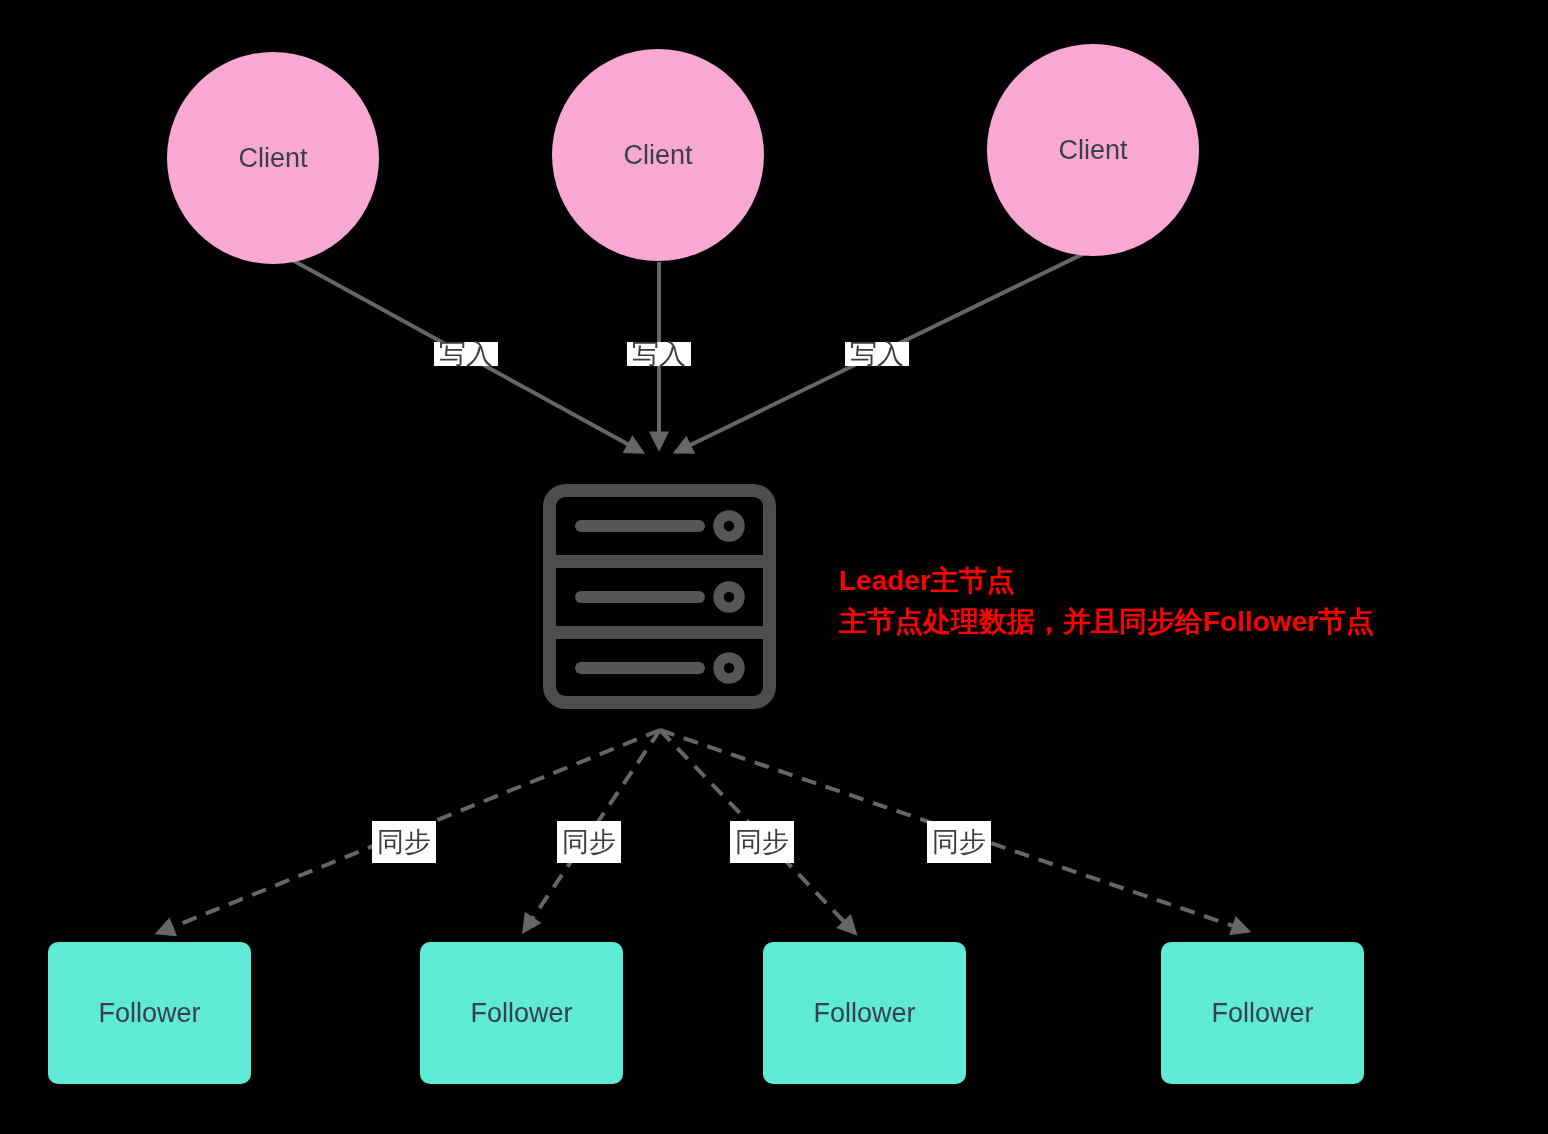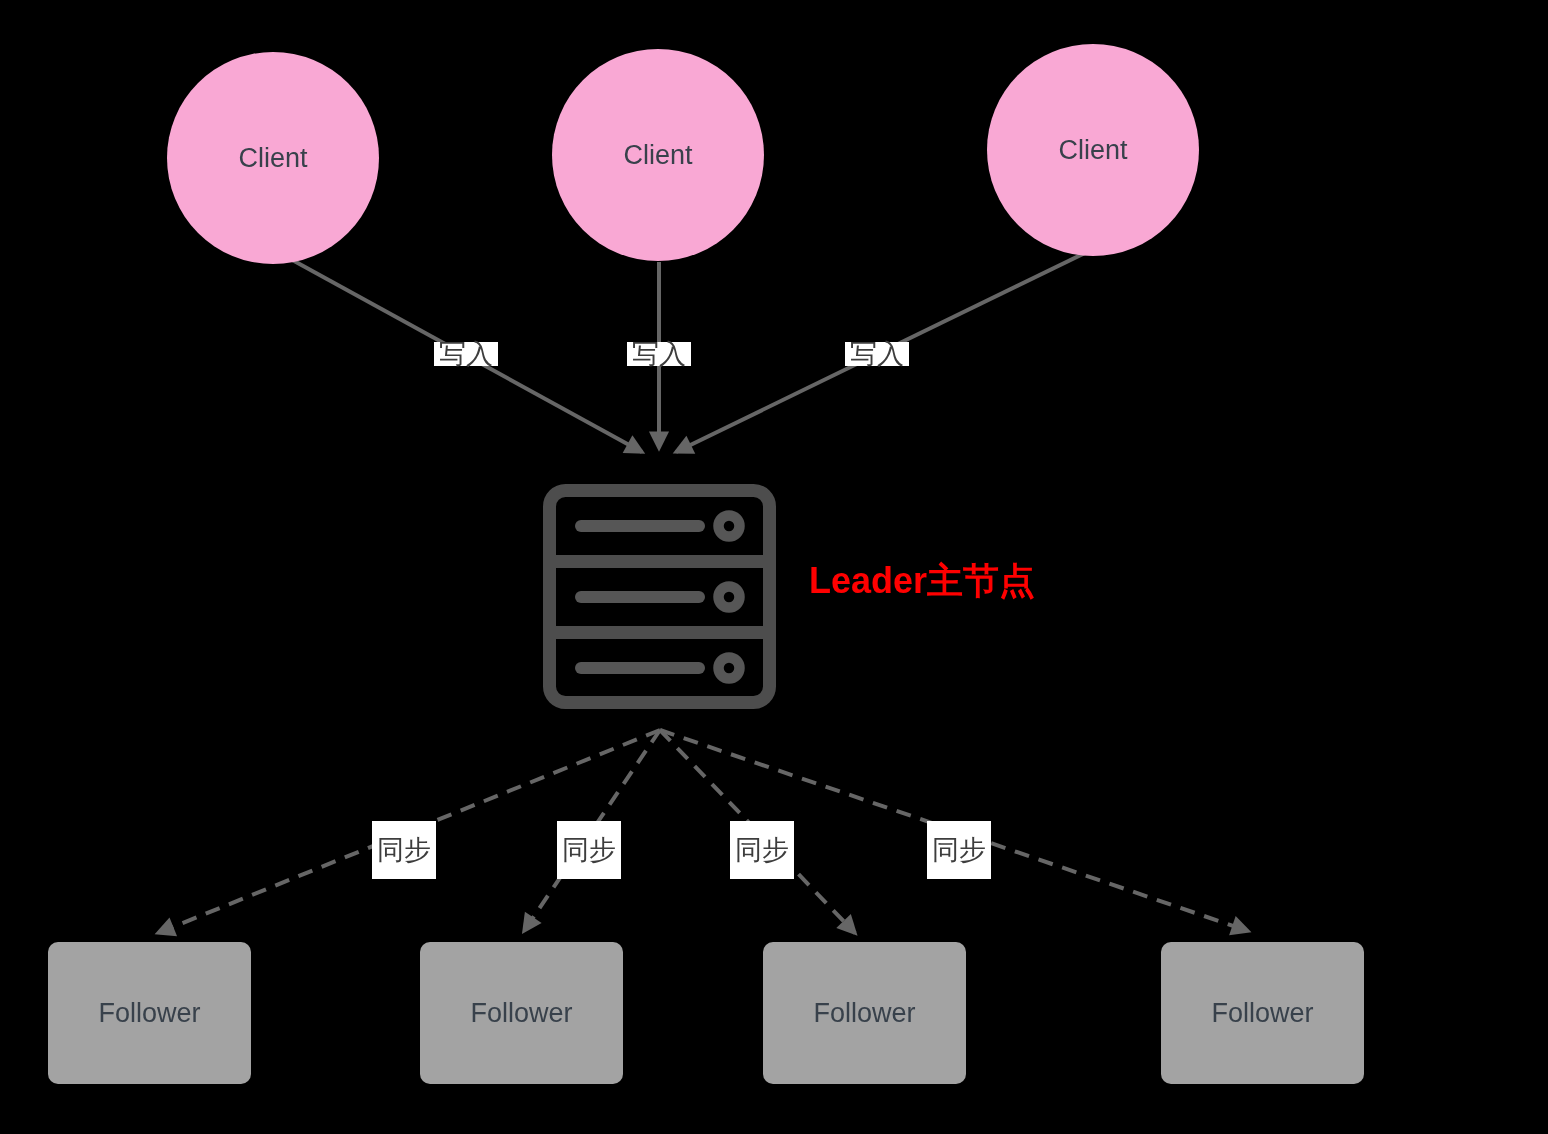--- a/index.html
+++ b/index.html
@@ -28,46 +28,46 @@
     font-size:27px;
   }
   .client{
     width:212px;height:212px;
     border-radius:50%;
     background:#f9a8d4;
   }
   .follower{
     width:203px;height:142px;
     border-radius:10px;
-    background:#a3a3a3;
+    background:#5eead4;
   }
   .edge-label{
     position:absolute;
     background:#FFFFFF;
     color:#3D3D3D;
     font-size:27px;
     width:64px;
     text-align:center;
     display:flex;
     align-items:center;
     justify-content:center;
   }
   .edge-label.write{height:24px;}
-  .edge-label.sync{height:58px;}
+  .edge-label.sync{height:42px;}
   .server-icon-box{
     position:absolute;
     left:543px;top:484px;
     width:233px;height:225px;
   }
   .annotation{
     position:absolute;
-    left:809px;top:560px;
+    left:839px;top:560px;
     color:#FF0000;
     font-weight:bold;
-    font-size:36px;
+    font-size:28px;
     line-height:41px;
     white-space:nowrap;
   }
 </style>
 </head>
 <body>
 
 <div class="canvas">
 
   <svg class="edges-layer" viewBox="0 0 1548 1134" xmlns="http://www.w3.org/2000/svg">
@@ -116,20 +116,21 @@
           <circle cx="186" cy="42" r="10.5"></circle>
           <circle cx="186" cy="113" r="10.5"></circle>
           <circle cx="186" cy="184" r="10.5"></circle>
         </g>
       </g>
     </svg>
   </div>
 
   <div class="annotation">
     <div>Leader主节点</div>
+    <div>主节点处理数据，并且同步给Follower节点</div>
   </div>
 
   <div class="edge-label sync" style="left:372px;top:821px;">同步</div>
   <div class="edge-label sync" style="left:557px;top:821px;">同步</div>
   <div class="edge-label sync" style="left:730px;top:821px;">同步</div>
   <div class="edge-label sync" style="left:927px;top:821px;">同步</div>
 
   <div class="node follower" style="left:48px;top:942px;">
     <span>Follower</span>
   </div>

